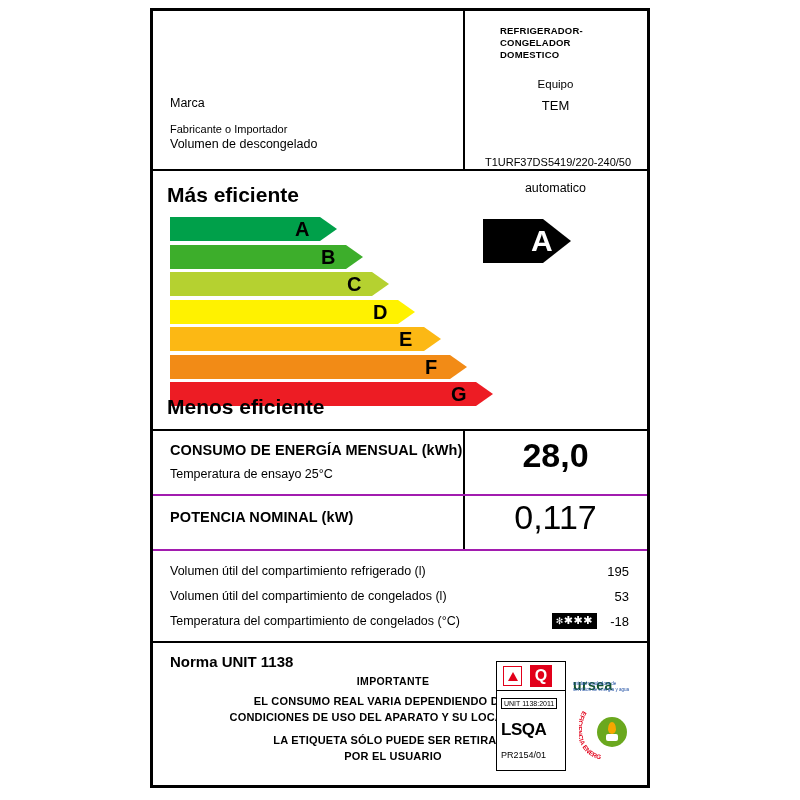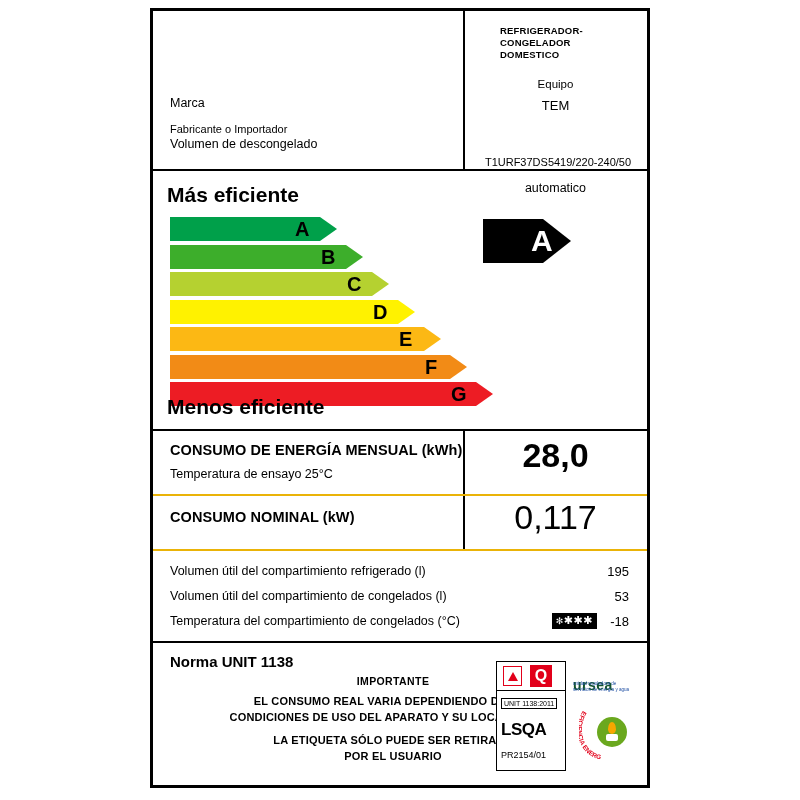--- a/index.html
+++ b/index.html
@@ -197,21 +197,21 @@
     left: 48px;
     top: 5px;
     font-size: 30px;
     font-weight: bold;
     color: #fff;
   }
 
   
   .row-block {
     position: relative;
-    border-bottom: 2px solid #eab308;
+    border-bottom: 2px solid #a21caf;
     box-sizing: border-box;
   }
   .row-block .vdiv {
     position: absolute;
     left: 310px;
     top: 0;
     bottom: 0;
     width: 2px;
     background: #000;
   }
@@ -528,21 +528,21 @@
 
   <div class="row-block cons-block">
     <div class="vdiv"></div>
     <div class="cons-title">CONSUMO DE ENERGÍA MENSUAL (kWh)</div>
     <div class="cons-sub">Temperatura de ensayo 25°C</div>
     <div class="cons-value">28,0</div>
   </div>
 
   <div class="row-block pot-block">
     <div class="vdiv"></div>
-    <div class="pot-title">CONSUMO NOMINAL (kW)</div>
+    <div class="pot-title">POTENCIA NOMINAL (kW)</div>
     <div class="pot-value">0,117</div>
   </div>
 
   <div class="volumes" id="volumes">
       <div class="vol-row">
         <div class="vol-label">Volumen útil del compartimiento refrigerado (l)</div>
         <div class="vol-value">195</div>
       </div>
       <div class="vol-row">
         <div class="vol-label">Volumen útil del compartimiento de congelados (l)</div>

